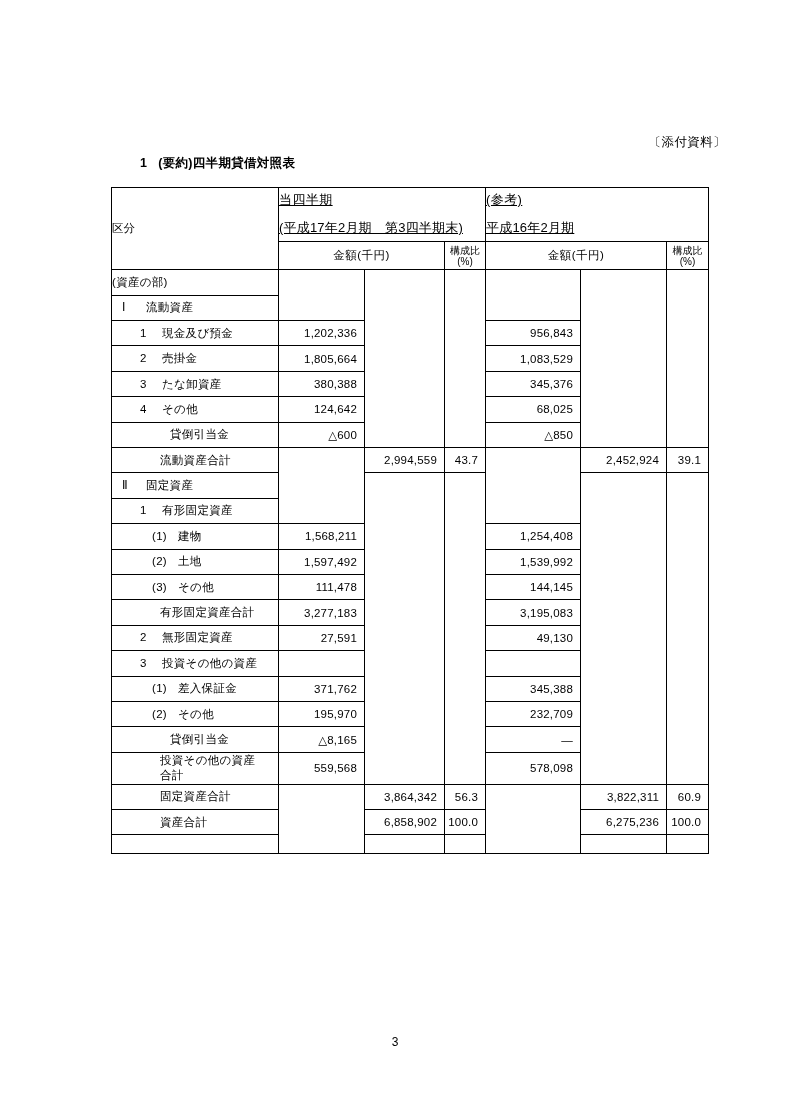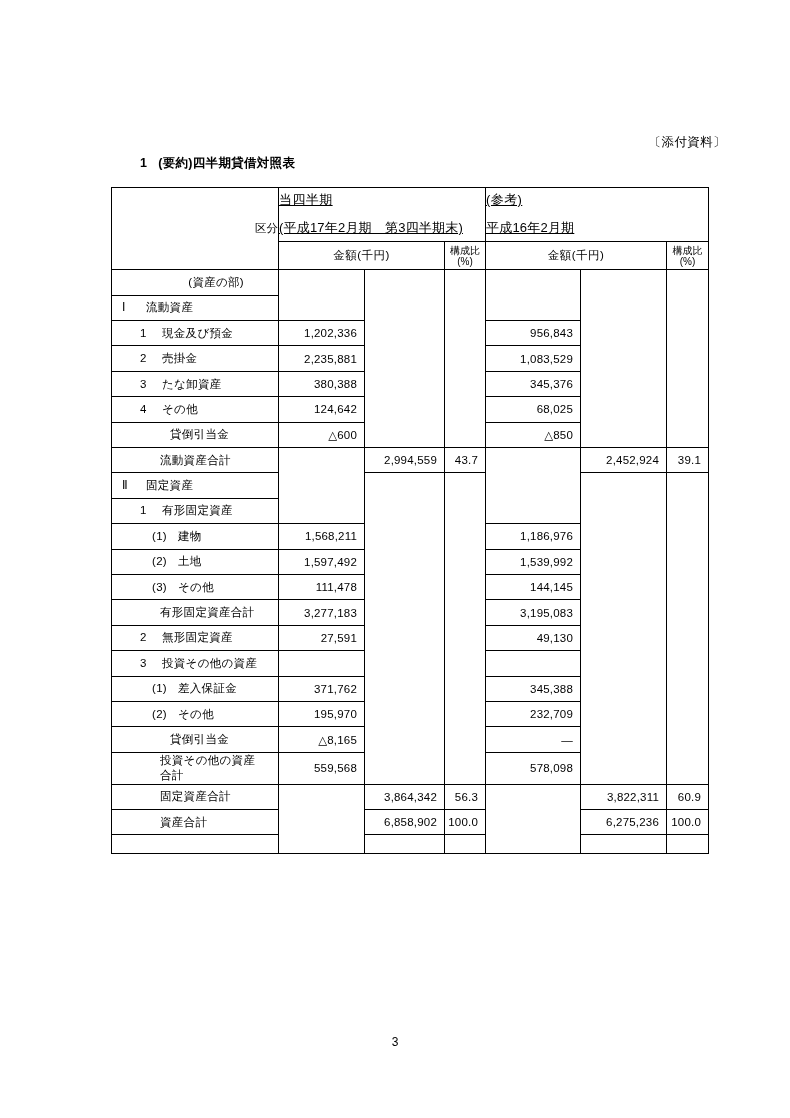--- a/index.html
+++ b/index.html
@@ -102,21 +102,21 @@
   }
   td.num {
     text-align: right;
     padding-right: 7px !important;
     font-size: 11.5px;
     letter-spacing: 0.2px;
     white-space: nowrap;
     font-variant-numeric: tabular-nums;
   }
   
-  .ind-center { display: block; text-align: right; padding-right: 34px; }
+  .ind-center { display: block; text-align: left; padding-right: 34px; }
   .ind-0 { display: block; padding-left: 10px; }
   .ind-1 { display: block; padding-left: 28px; }
   .ind-2 { display: block; padding-left: 40px; }
   .ind-3 { display: block; padding-left: 58px; font-family: Liberation Mono, monospace; }
   .ind-4 { display: block; padding-left: 48px; }
   .two-line { display: block; padding-left: 48px; line-height: 1.28; }
 
   .rn { display: inline-block; width: 24px; }
   .idx { display: inline-block; width: 22px; }
   .pidx { display: inline-block; width: 26px; }
@@ -215,21 +215,21 @@
             <td class="num nb-top nb-bottom"></td>
             <td class="num nb-top nb-bottom"></td>
             <td class="num">956,843</td>
             <td class="num nb-top nb-bottom"></td>
             <td class="num nb-top nb-bottom"></td>
           </tr>
           <tr class="r">
             <td class="label">
               <span class="ind-1"><span class="idx">2</span>売掛金</span>
             </td>
-            <td class="num">2,235,881</td>
+            <td class="num">1,805,664</td>
             <td class="num nb-top nb-bottom"></td>
             <td class="num nb-top nb-bottom"></td>
             <td class="num">1,083,529</td>
             <td class="num nb-top nb-bottom"></td>
             <td class="num nb-top nb-bottom"></td>
           </tr>
           <tr class="r">
             <td class="label">
               <span class="ind-1"><span class="idx">3</span>たな卸資産</span>
             </td>
@@ -295,21 +295,21 @@
             <td class="num nb-top nb-bottom"></td>
             <td class="num nb-top nb-bottom"></td>
           </tr>
           <tr class="r">
             <td class="label">
               <span class="ind-2"><span class="pidx">(1)</span>建物</span>
             </td>
             <td class="num">1,568,211</td>
             <td class="num nb-top nb-bottom"></td>
             <td class="num nb-top nb-bottom"></td>
-            <td class="num">1,186,976</td>
+            <td class="num">1,254,408</td>
             <td class="num nb-top nb-bottom"></td>
             <td class="num nb-top nb-bottom"></td>
           </tr>
           <tr class="r">
             <td class="label">
               <span class="ind-2"><span class="pidx">(2)</span>土地</span>
             </td>
             <td class="num">1,597,492</td>
             <td class="num nb-top nb-bottom"></td>
             <td class="num nb-top nb-bottom"></td>

